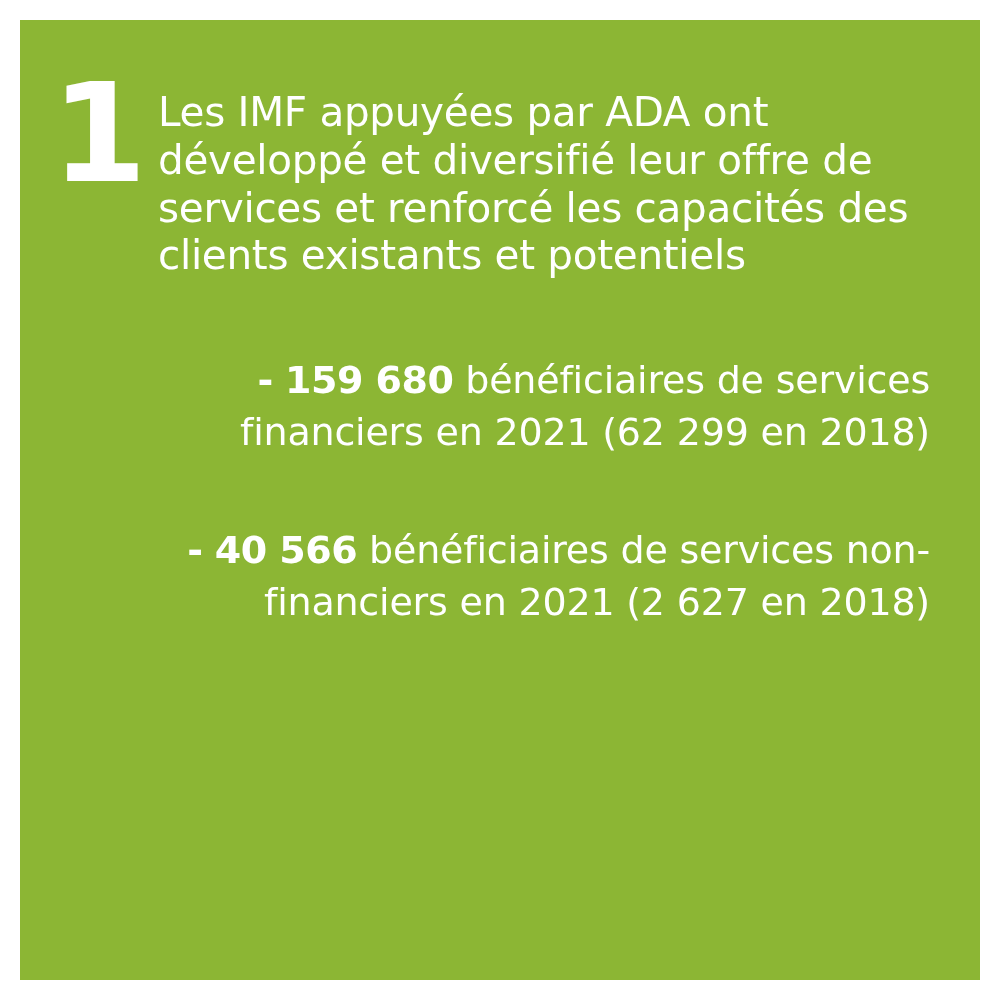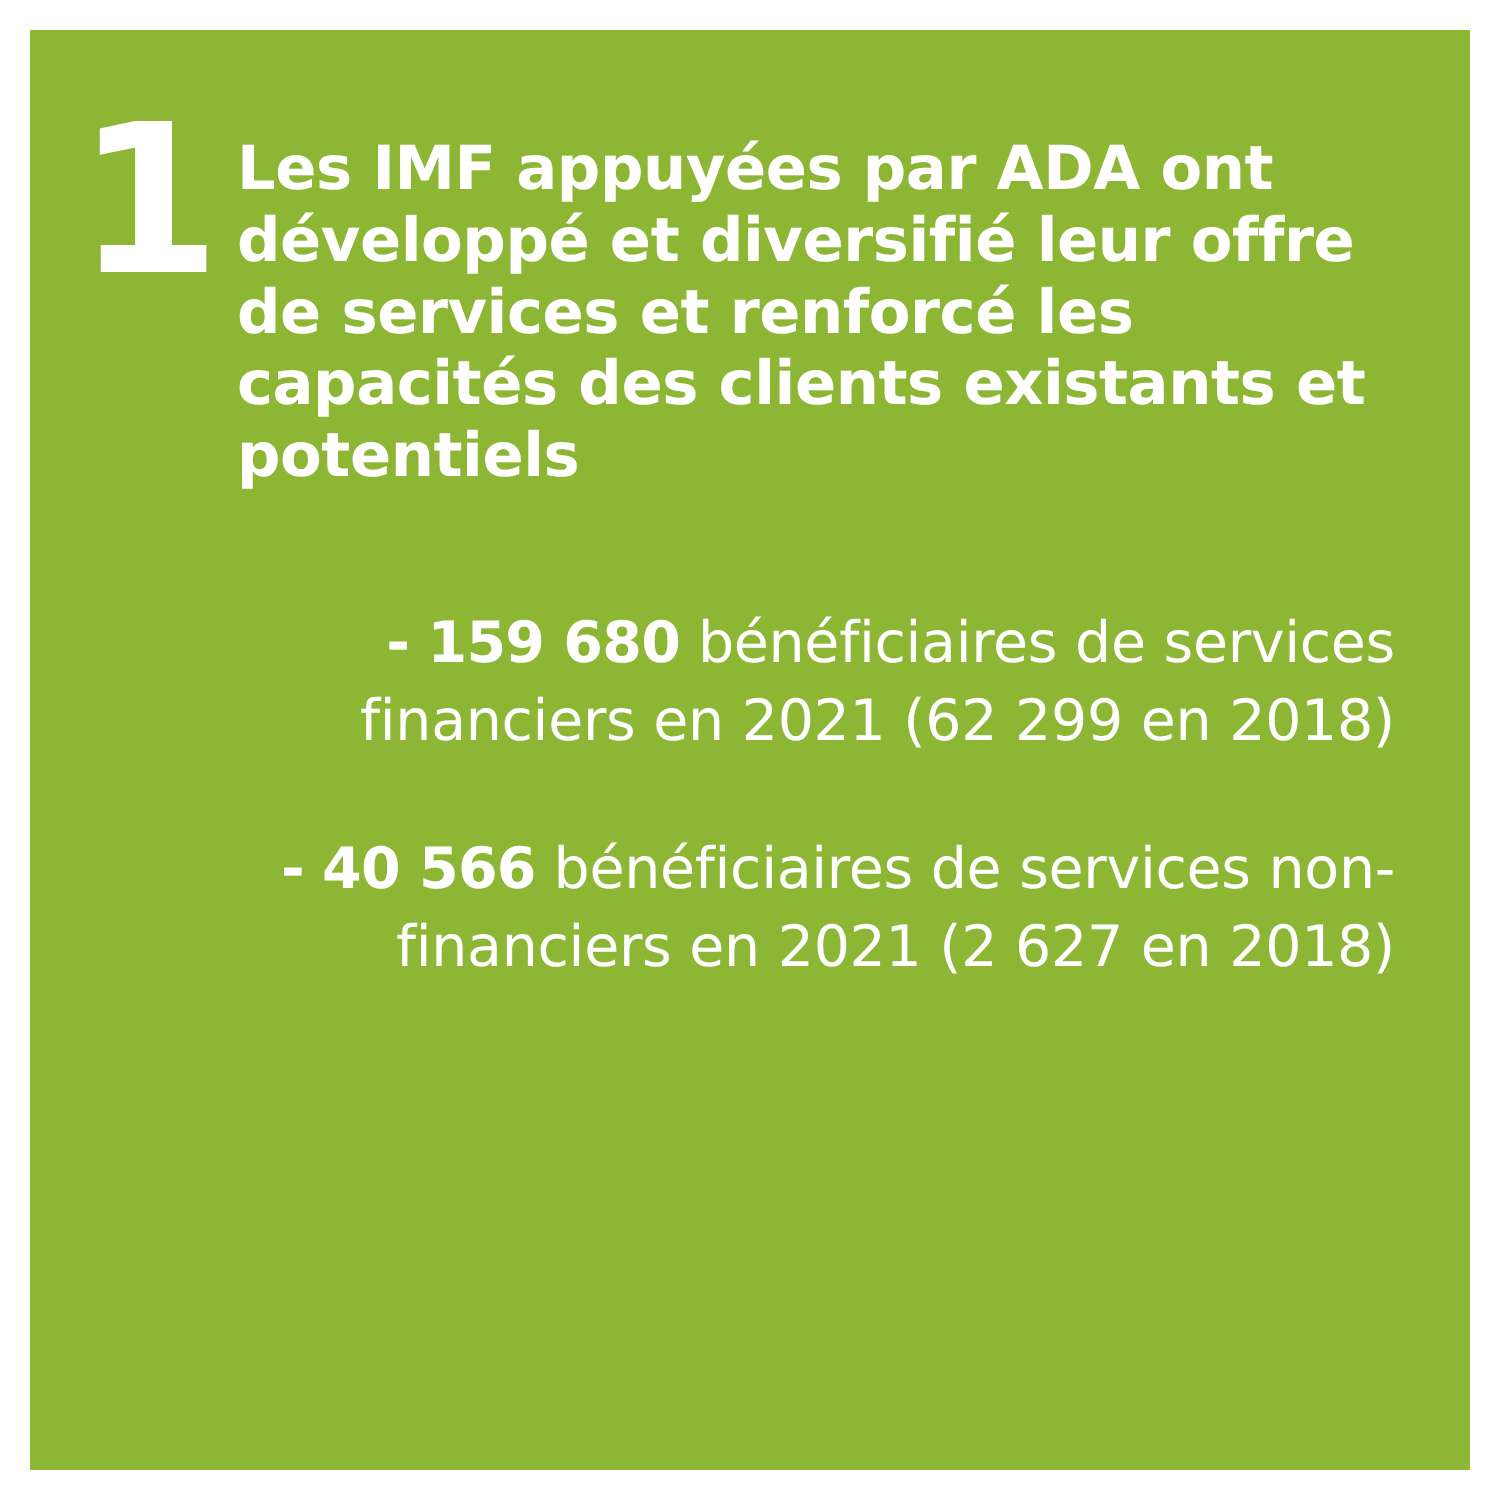--- a/index.html
+++ b/index.html
@@ -50,21 +50,21 @@
     width: 120px;
     flex: 0 0 120px;
     text-align: center;
     margin-top: 2px;
     user-select: none;
   }
 
   .headline {
     color: #ffffff;
     font-family: "DejaVu Sans", sans-serif;
-    font-weight: bold;
+    font-weight: normal;
     font-size: 40.5px;
     line-height: 1.18;
     letter-spacing: -0.3px;
     max-width: 790px;
     margin-top: 14px;
   }
 
   .stats {
     margin-top: 74px;
     padding-left: 120px;
@@ -74,21 +74,21 @@
   .stat-item {
     color: #ffffff;
     font-family: "DejaVu Sans", sans-serif;
     font-size: 38px;
     line-height: 1.37;
     letter-spacing: -0.2px;
     max-width: 780px;
   }
 
   .stat-item + .stat-item {
-    margin-top: 47px;
+    margin-top: 66px;
   }
 
   .stat-item .dash {
     font-weight: bold;
   }
 
   .stat-item .big {
     font-weight: bold;
     letter-spacing: -0.5px;
   }

